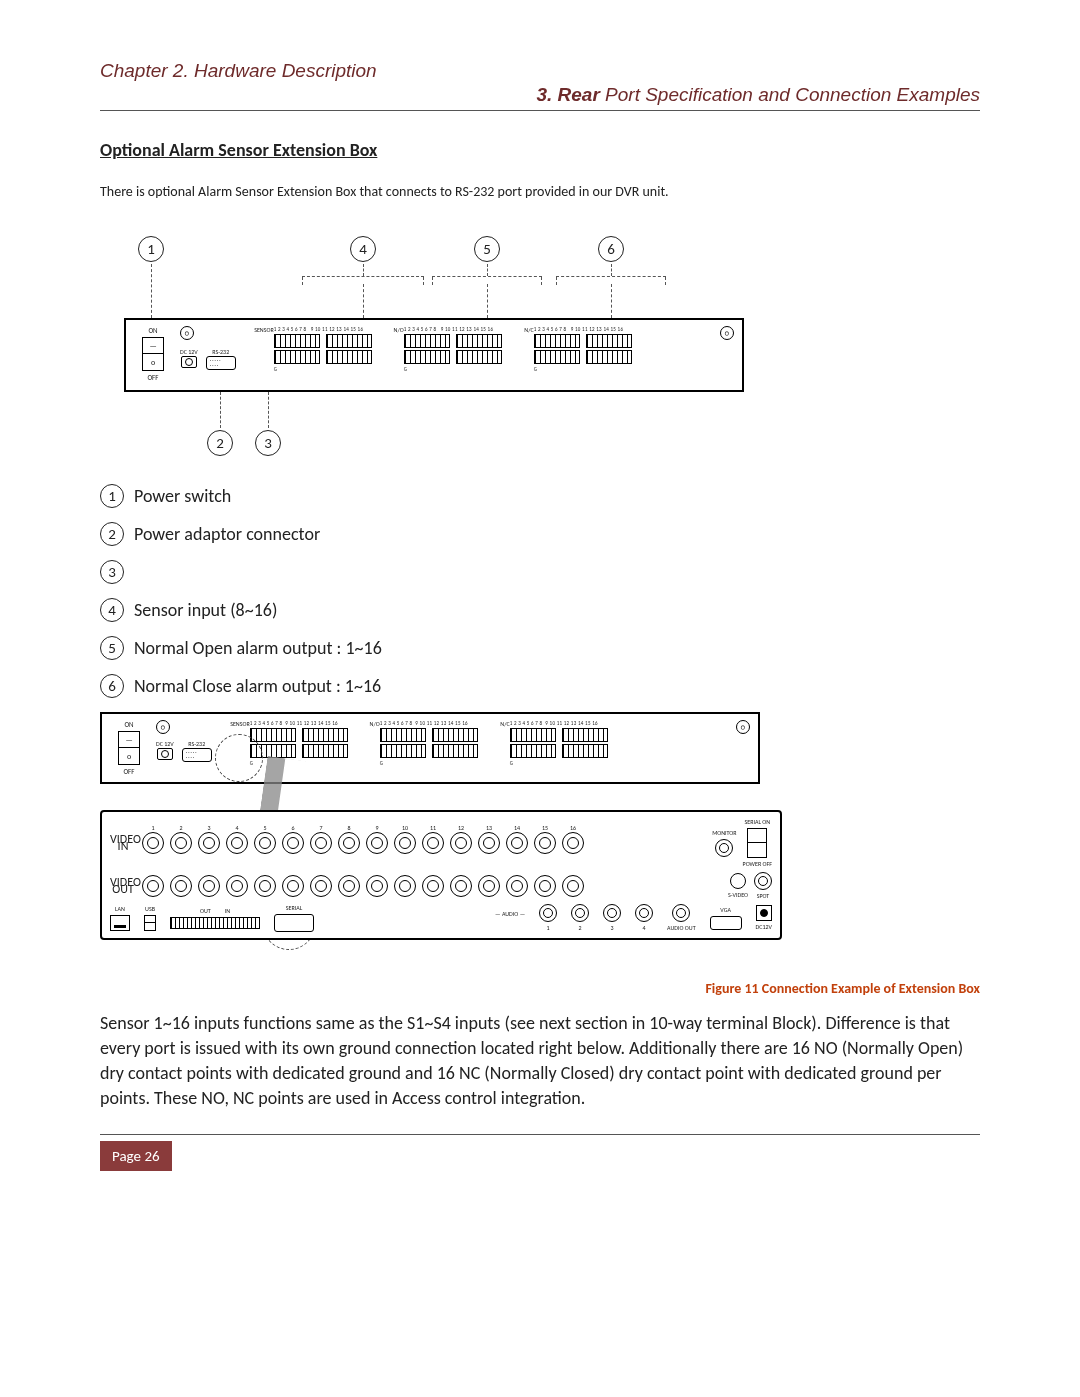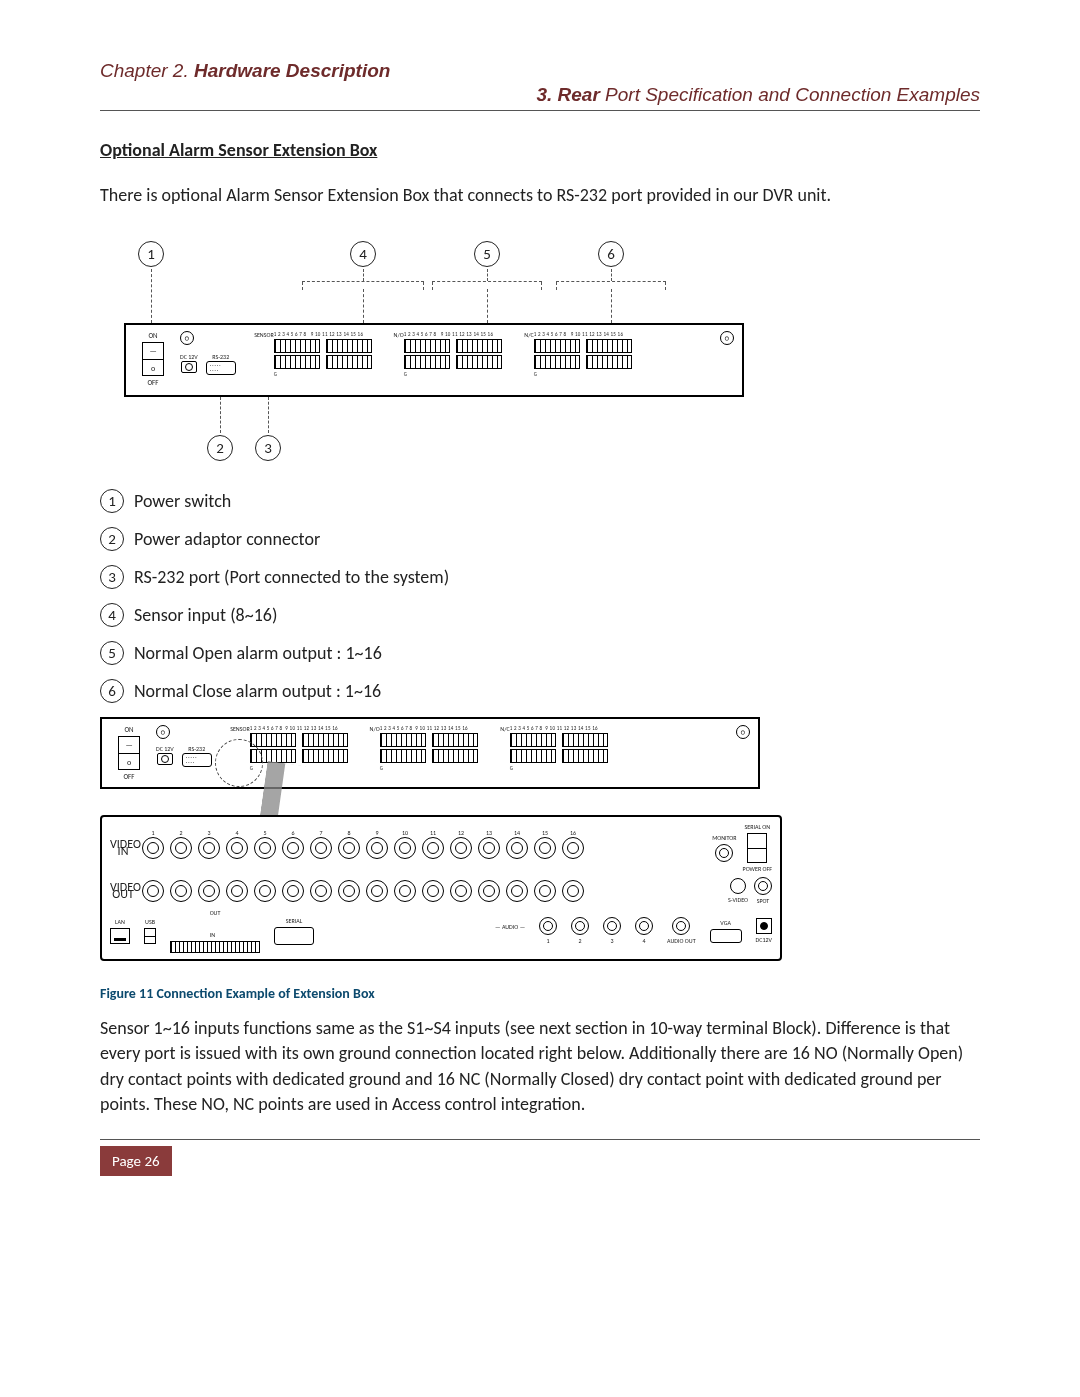--- a/index.html
+++ b/index.html
@@ -11,38 +11,38 @@
     color: #222;
     position: relative;
     padding: 60px 100px 60px 100px;
   }
   .chapter {
     font-family: Verdana, Geneva, sans-serif;
     font-style: italic;
     font-size: 19px;
     color: #6e2b2b;
   }
-  .chapter b { font-weight: 700; }
+  .chapter b { font-weight: 400; }
   .section {
     font-family: Verdana, Geneva, sans-serif;
     font-style: italic;
     font-size: 19px;
     color: #6e2b2b;
     text-align: right;
     margin-top: 2px;
   }
   .section b { font-weight: 700; }
   hr.rule-top { border: none; border-top: 1px solid #555; margin-top: 4px; }
   .h-subhead {
     margin-top: 28px;
     font-weight: 700;
     text-decoration: underline;
     font-size: 18px;
   }
-  .para { font-size: 18px; margin-top: 22px; line-height: 1.35; }
+  .para { font-size: 14px; margin-top: 22px; line-height: 1.35; }
 
   
   .diagram1 {
     position: relative;
     width: 620px;
     height: 230px;
     margin: 34px 0 8px 24px;
   }
   .bubble {
     width: 26px; height: 26px;
@@ -189,22 +189,22 @@
     transform: rotate(8deg);
     opacity:0.75;
   }
   .cable-ring{
     position:absolute;
     border:1.5px dashed #444;
     border-radius:50%;
   }
   .fig-caption {
     margin-top: 8px;
-    text-align: left;
-    color: #0c4a6e;
+    text-align: right;
+    color: #c2410c;
     font-weight: 700;
     font-size: 14px;
   }
   .para2 { font-size: 18px; margin-top: 14px; line-height: 1.4; }
   hr.rule-bottom { border: none; border-top: 1px solid #555; margin-top: 22px; }
   .pagetab {
     display: inline-block;
     background: #8a3b3b;
     color: #fff;
     font-size: 15px;
@@ -332,21 +332,20 @@
   <div class="legend-row">
       <span class="lg-bubble">1</span>
       <span>Power switch</span>
     </div>
   <div class="legend-row">
       <span class="lg-bubble">2</span>
       <span>Power adaptor connector</span>
     </div>
   <div class="legend-row">
       <span class="lg-bubble">3</span>
-      <span>RS-232 port (Port connected to the system)</span>
     </div>
   <div class="legend-row">
       <span class="lg-bubble">4</span>
       <span>Sensor input (8~16)</span>
     </div>
   <div class="legend-row">
       <span class="lg-bubble">5</span>
       <span>Normal Open alarm output : 1~16</span>
     </div>
   <div class="legend-row">
@@ -531,21 +530,21 @@
           <div class="lan"></div>
         </div>
       <div class="mini">
           <span class="tinylbl">USB</span>
           <div class="usb">
             <div></div>
             <div></div>
           </div>
         </div>
       <div class="mini">
-          <div style="display:flex;gap:14px;font-size:6px;flex-direction:column;">
+          <div style="display:flex;gap:14px;font-size:6px;">
             <span>OUT</span>
             <span>IN</span>
           </div>
           <div class="stripsmall"></div>
         </div>
       <div class="mini">
           <span class="tinylbl">SERIAL</span>
           <div class="serial"></div>
         </div>
       <div style="flex:1"></div>

